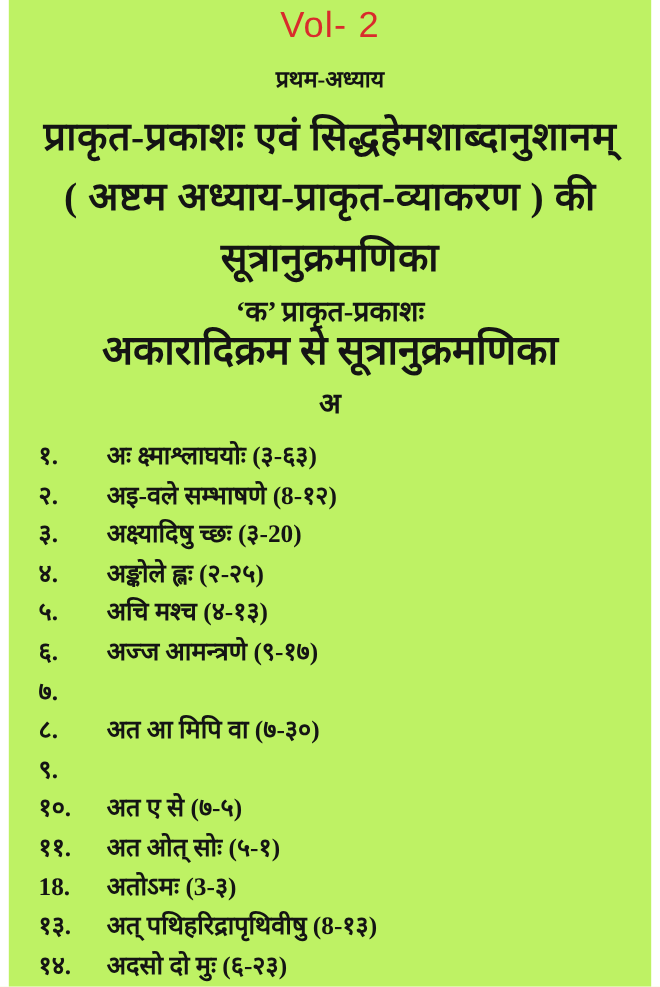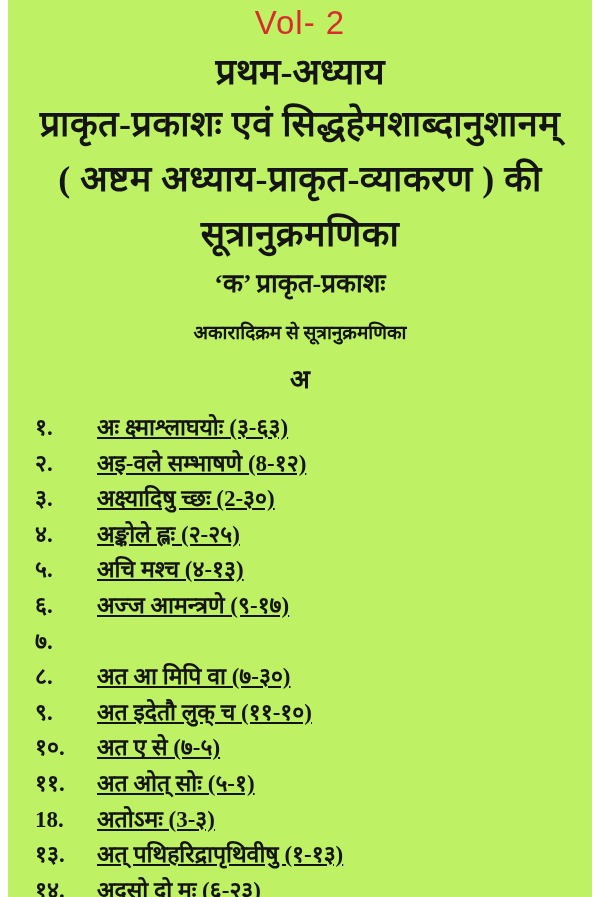--- a/index.html
+++ b/index.html
@@ -18,21 +18,21 @@
     text-align: center;
     font-family: "Liberation Sans", "DejaVu Sans", sans-serif;
     font-size: 33px;
     line-height: 38px;
     font-weight: 500;
     letter-spacing: 1px;
   }
   .chapter {
     margin-top: 13px;
     text-align: center;
-    font-size: 36px;
+    font-size: 21px;
     line-height: 34px;
     font-weight: 700;
   }
   .big-title {
     text-align: center;
     font-size: 36px;
     line-height: 46px;
     font-weight: 700;
     letter-spacing: 0.5px;
   }
@@ -40,23 +40,23 @@
   .big-title.middle { margin-top: 9px; }
   .big-title.last   { margin-top: 9px; }
   .subtitle {
     margin-top: 11px;
     text-align: center;
     font-size: 26px;
     line-height: 32px;
     font-weight: 700;
   }
   .index-heading {
-    margin-top: 15px;
+    margin-top: 2px;
     text-align: center;
-    font-size: 19px;
+    font-size: 37px;
     line-height: 36px;
     font-weight: 700;
   }
   .section-letter {
     margin-top: 13px;
     text-align: center;
     font-size: 26px;
     line-height: 32px;
     font-weight: 700;
   }
@@ -66,21 +66,21 @@
     align-items: flex-start;
     height: 35.6px;
     font-size: 23px;
     line-height: 30px;
     font-weight: 600;
   }
   .sutra-row .num {
     flex: 0 0 62px;
     padding-left: 27px;
   }
-  .sutra-row .txt { flex: 1; text-decoration: underline; }
+  .sutra-row .txt { flex: 1; }
 </style>
 </head>
 <body>
 
 <div class="page">
 
   <div class="volume" style="color: rgb(217, 44, 44);">Vol- 2</div>
 
   <div class="chapter">प्रथम-अध्याय</div>
 
@@ -100,21 +100,21 @@
       <div class="sutra-row">
     <span class="num">१.</span>
     <span class="txt">अः क्ष्माश्लाघयोः (३-६३)</span>
   </div>
       <div class="sutra-row">
     <span class="num">२.</span>
     <span class="txt">अइ-वले सम्भाषणे (8-१२)</span>
   </div>
       <div class="sutra-row">
     <span class="num">३.</span>
-    <span class="txt">अक्ष्यादिषु च्छः (2-३०)</span>
+    <span class="txt">अक्ष्यादिषु च्छः (३-20)</span>
   </div>
       <div class="sutra-row">
     <span class="num">४.</span>
     <span class="txt">अङ्कोले ह्लः (२-२५)</span>
   </div>
       <div class="sutra-row">
     <span class="num">५.</span>
     <span class="txt">अचि मश्च (४-१३)</span>
   </div>
       <div class="sutra-row">
@@ -123,37 +123,36 @@
   </div>
       <div class="sutra-row">
     <span class="num">७.</span>
   </div>
       <div class="sutra-row">
     <span class="num">८.</span>
     <span class="txt">अत आ मिपि वा (७-३०)</span>
   </div>
       <div class="sutra-row">
     <span class="num">९.</span>
-    <span class="txt">अत इदेतौ लुक् च (११-१०)</span>
   </div>
       <div class="sutra-row">
     <span class="num">१०.</span>
     <span class="txt">अत ए से (७-५)</span>
   </div>
       <div class="sutra-row">
     <span class="num">११.</span>
     <span class="txt">अत ओत् सोः (५-१)</span>
   </div>
       <div class="sutra-row">
     <span class="num">18.</span>
     <span class="txt">अतोऽमः (3-३)</span>
   </div>
       <div class="sutra-row">
     <span class="num">१३.</span>
-    <span class="txt">अत् पथिहरिद्रापृथिवीषु (१-१३)</span>
+    <span class="txt">अत् पथिहरिद्रापृथिवीषु (8-१३)</span>
   </div>
       <div class="sutra-row">
     <span class="num">१४.</span>
     <span class="txt">अदसो दो मुः (६-२३)</span>
   </div>
     </div>
 
 </div>
 
 </body></html>

